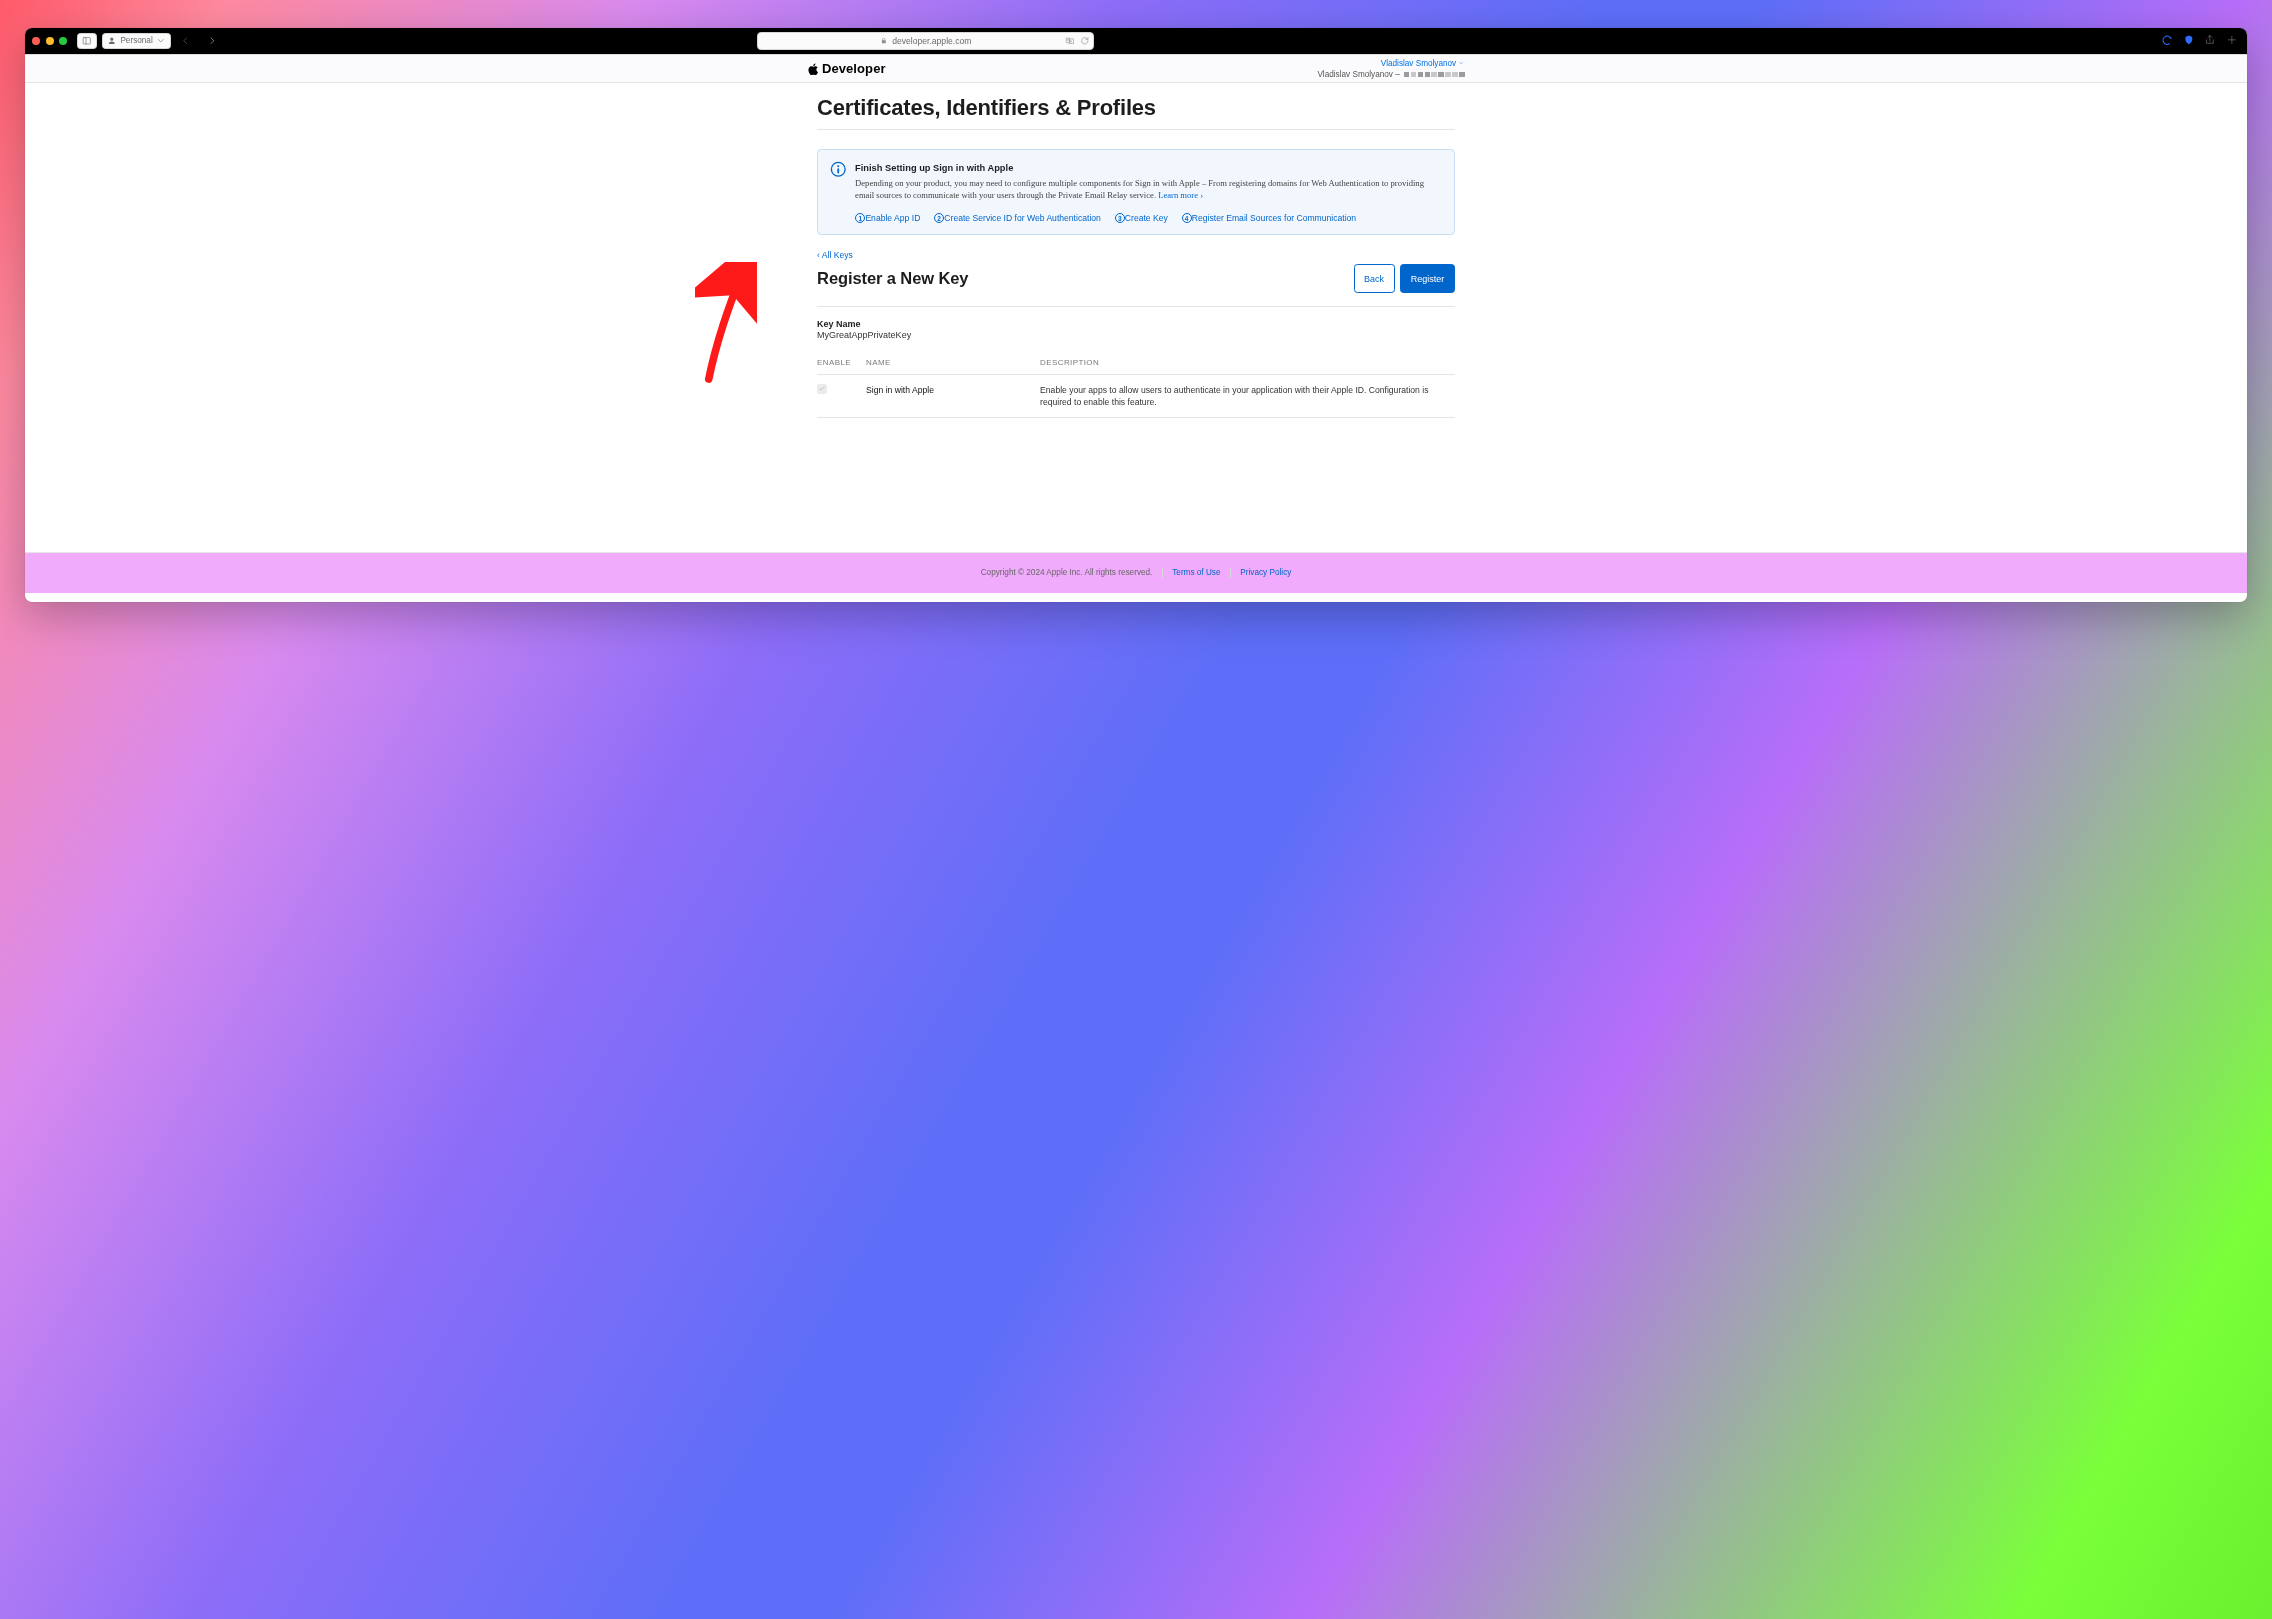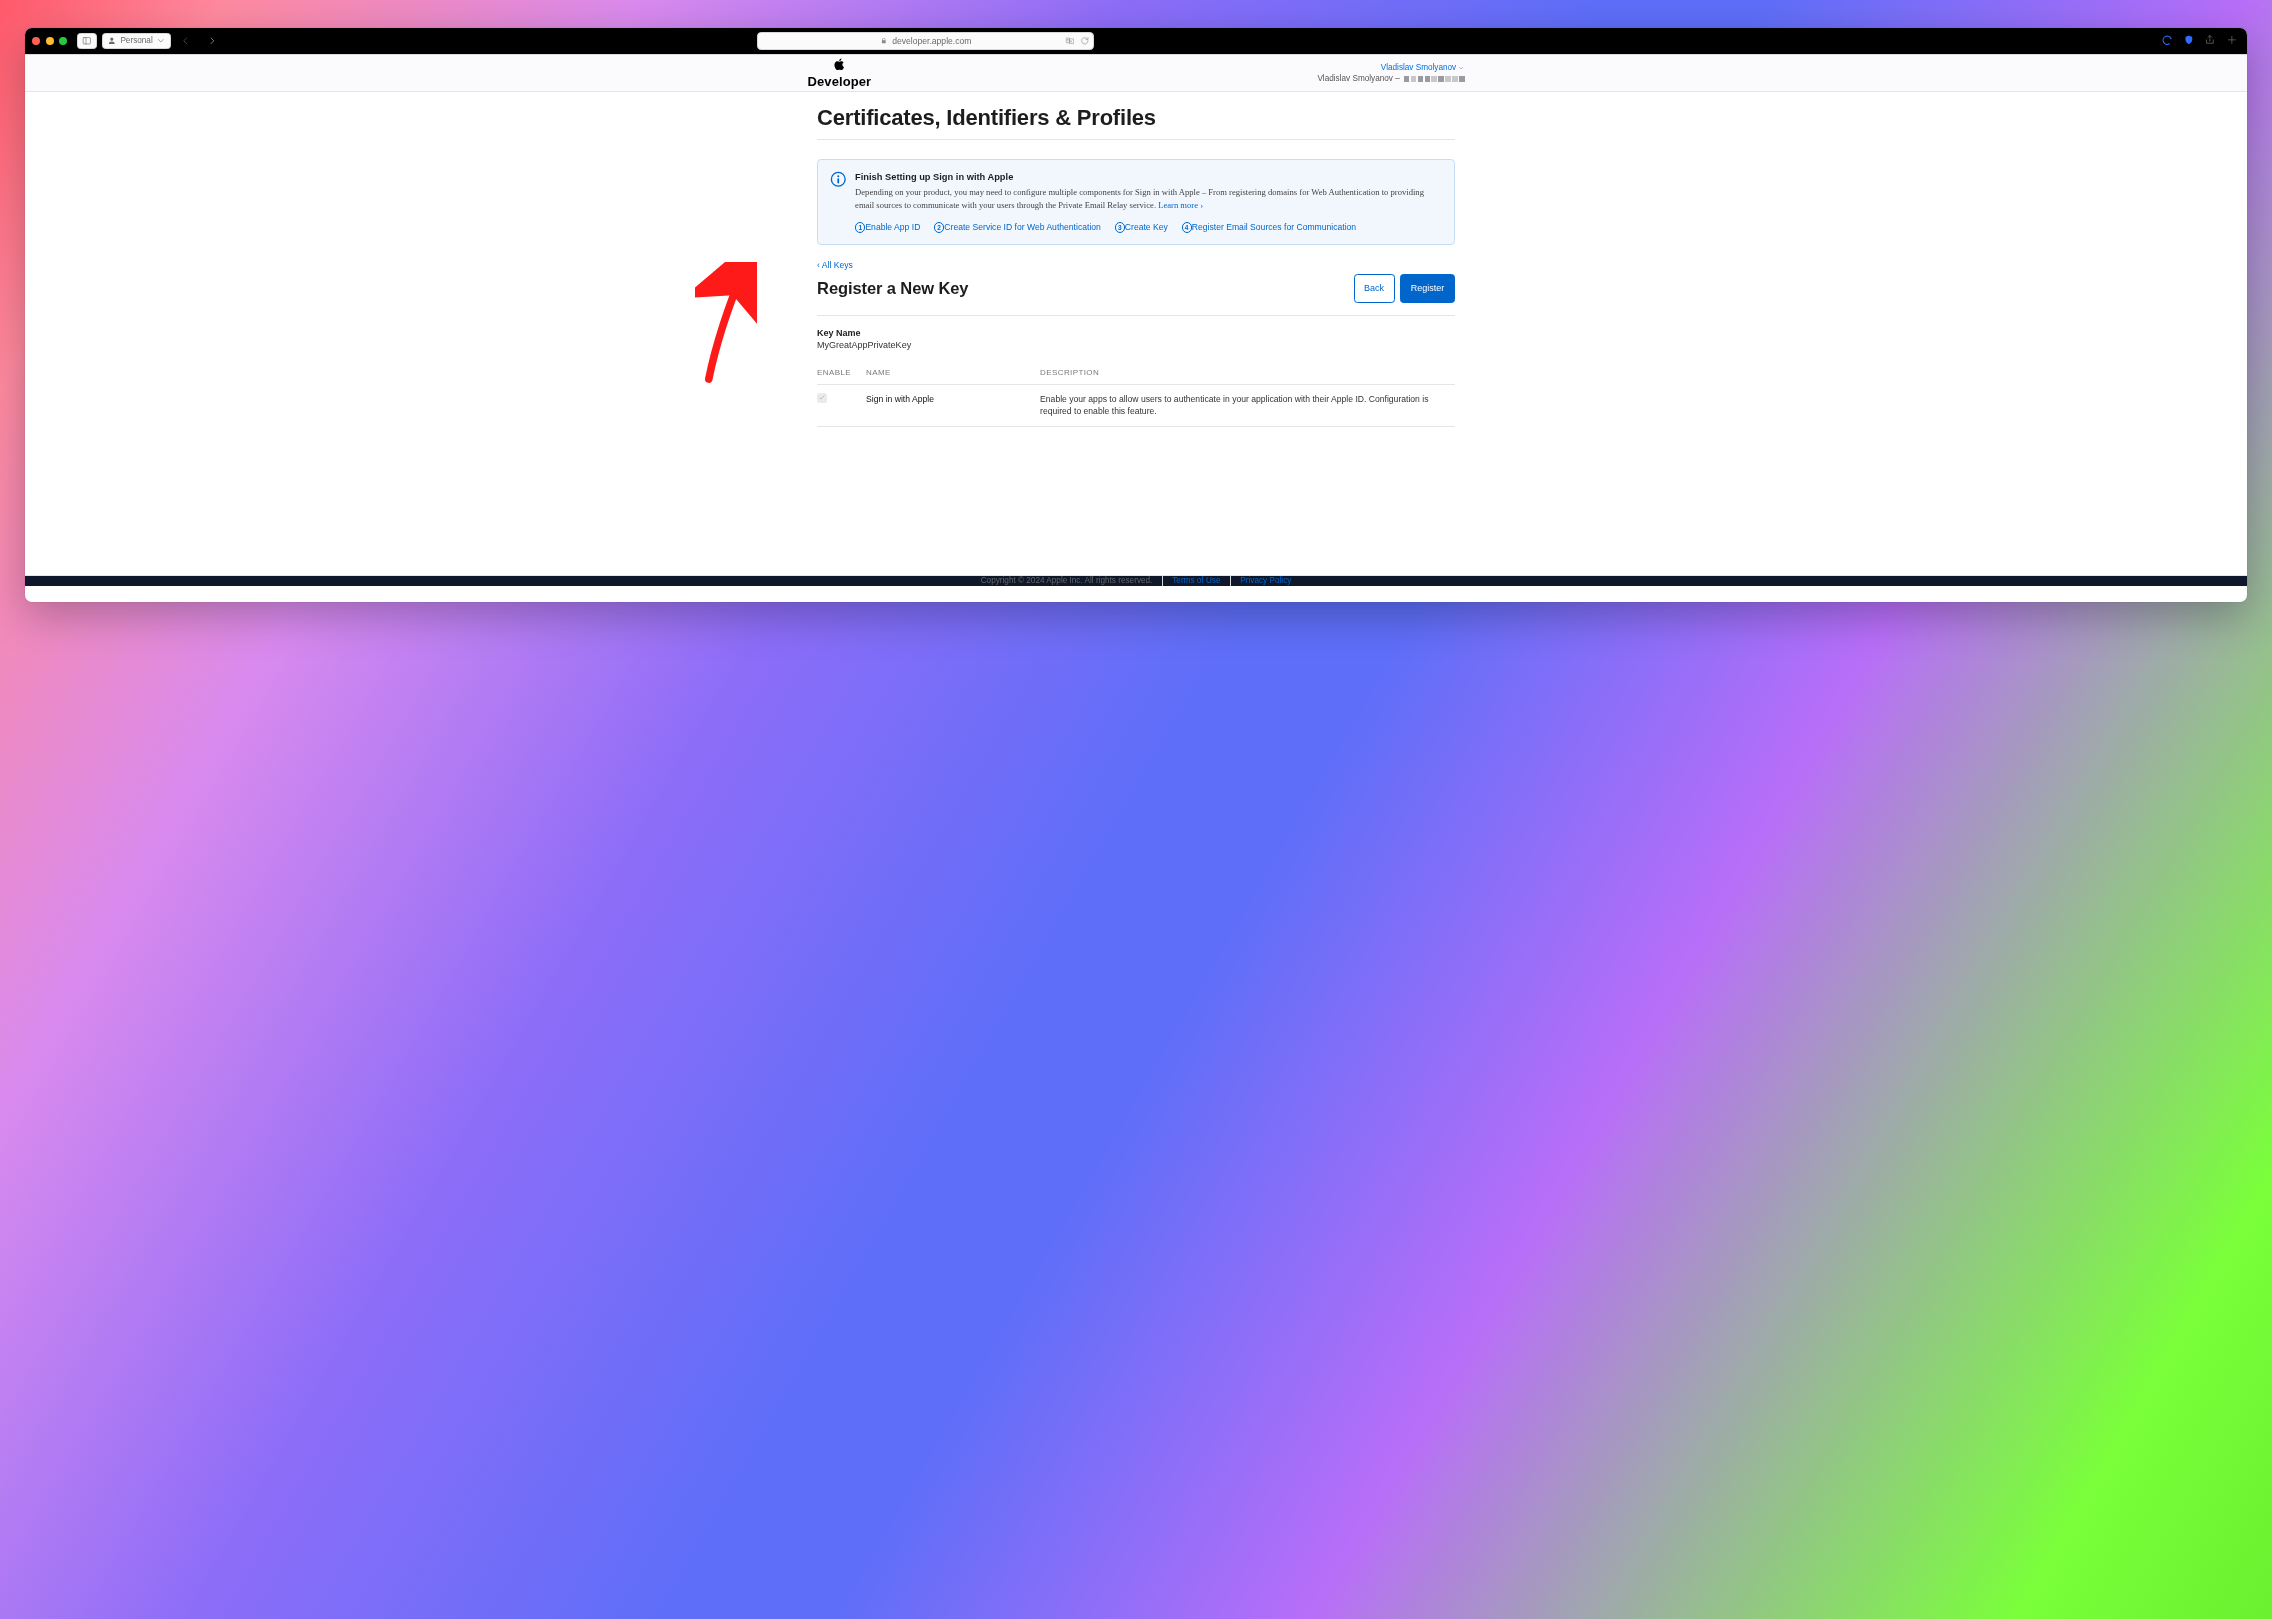--- a/index.html
+++ b/index.html
@@ -112,21 +112,21 @@
     table.key-table th { text-align:left; color:#7a7a7e; font-weight:400; letter-spacing:0.4px; font-size:8px; padding: 0 5.5px 6.9px 0; border-bottom:0.7px solid #e5e5e7;}
     table.key-table td { padding: 8.2px 5.5px 8.2px 0; border-bottom:0.7px solid #e5e5e7; vertical-align: top; color:#333; line-height:1.45;}
     table.key-table th:nth-child(1), table.key-table td:nth-child(1){ width: 49px;}
     table.key-table th:nth-child(2), table.key-table td:nth-child(2){ width: 174px;}
 
     .check-disabled {
       width:10.3px; height:10.3px; border-radius:2.1px; background:#ebebed; display:inline-flex; align-items:center; justify-content:center; color:#b3b3b7;
     }
 
     
-    footer { position:absolute; bottom:16px; left:0; right:0; border-top:0.7px solid #e5e5e7; background:#0f172a; padding: 0 0; }
+    footer { position:absolute; bottom:9px; left:0; right:0; border-top:0.7px solid #e5e5e7; background:#f0abfc; padding: 15px 0; }
     footer .finner { display:flex; align-items:center; justify-content:center; gap: 9.6px; font-size:8.2px; color:#666;}
     footer a { color:#0066cc; text-decoration:none;}
     footer .sep { width:0.7px; height:9.6px; background:#d8d8da;}
 
     
     .arrow-annot { position:absolute; pointer-events:none; }
   </style>
 </head>
 <body>
 
@@ -199,21 +199,21 @@
       <span style="color:#6a6a6c;">
         <svg viewBox="0 0 24 24" width="11.7" height="11.7" class="icon-stroke">
             <path d="M12 5v14M5 12h14"></path>
           </svg>
       </span>
     </div>
   </div>
 
   <div class="apple-nav">
     <div class="apple-nav-inner">
-      <a class="brand" style="color:#000; text-decoration:none;flex-direction:column;">
+      <a class="brand" style="color:#000; text-decoration:none;">
         <svg viewBox="0 0 16 20">
             <path fill="#000" d="M13.2 10.6c0-2.3 1.9-3.4 2-3.4-1.1-1.6-2.8-1.8-3.4-1.8-1.4-.1-2.8.8-3.5.8s-1.8-.8-3-.8C3.6 5.4 2 6.4 1.2 8c-1.7 2.9-.4 7.1 1.2 9.4.8 1.1 1.7 2.4 3 2.3 1.2 0 1.7-.8 3.1-.8s1.9.8 3.1.8 2.1-1.1 2.9-2.3c.9-1.3 1.3-2.6 1.3-2.6s-2.6-1-2.6-4.2ZM10.8 3.6c.6-.8 1.1-1.8 1-2.9-.9 0-2.1.6-2.7 1.4-.6.7-1.1 1.8-1 2.8 1 .1 2.1-.5 2.7-1.3Z"></path>
           </svg>
         <span>Developer</span>
       </a>
       <div class="account">
         <a class="line1" style="text-decoration:none;">
           <span>Vladislav Smolyanov</span>
           <svg viewBox="0 0 24 24" width="6.2" height="6.2" class="icon-stroke">
               <path d="m6 9 6 6 6-6"></path>

